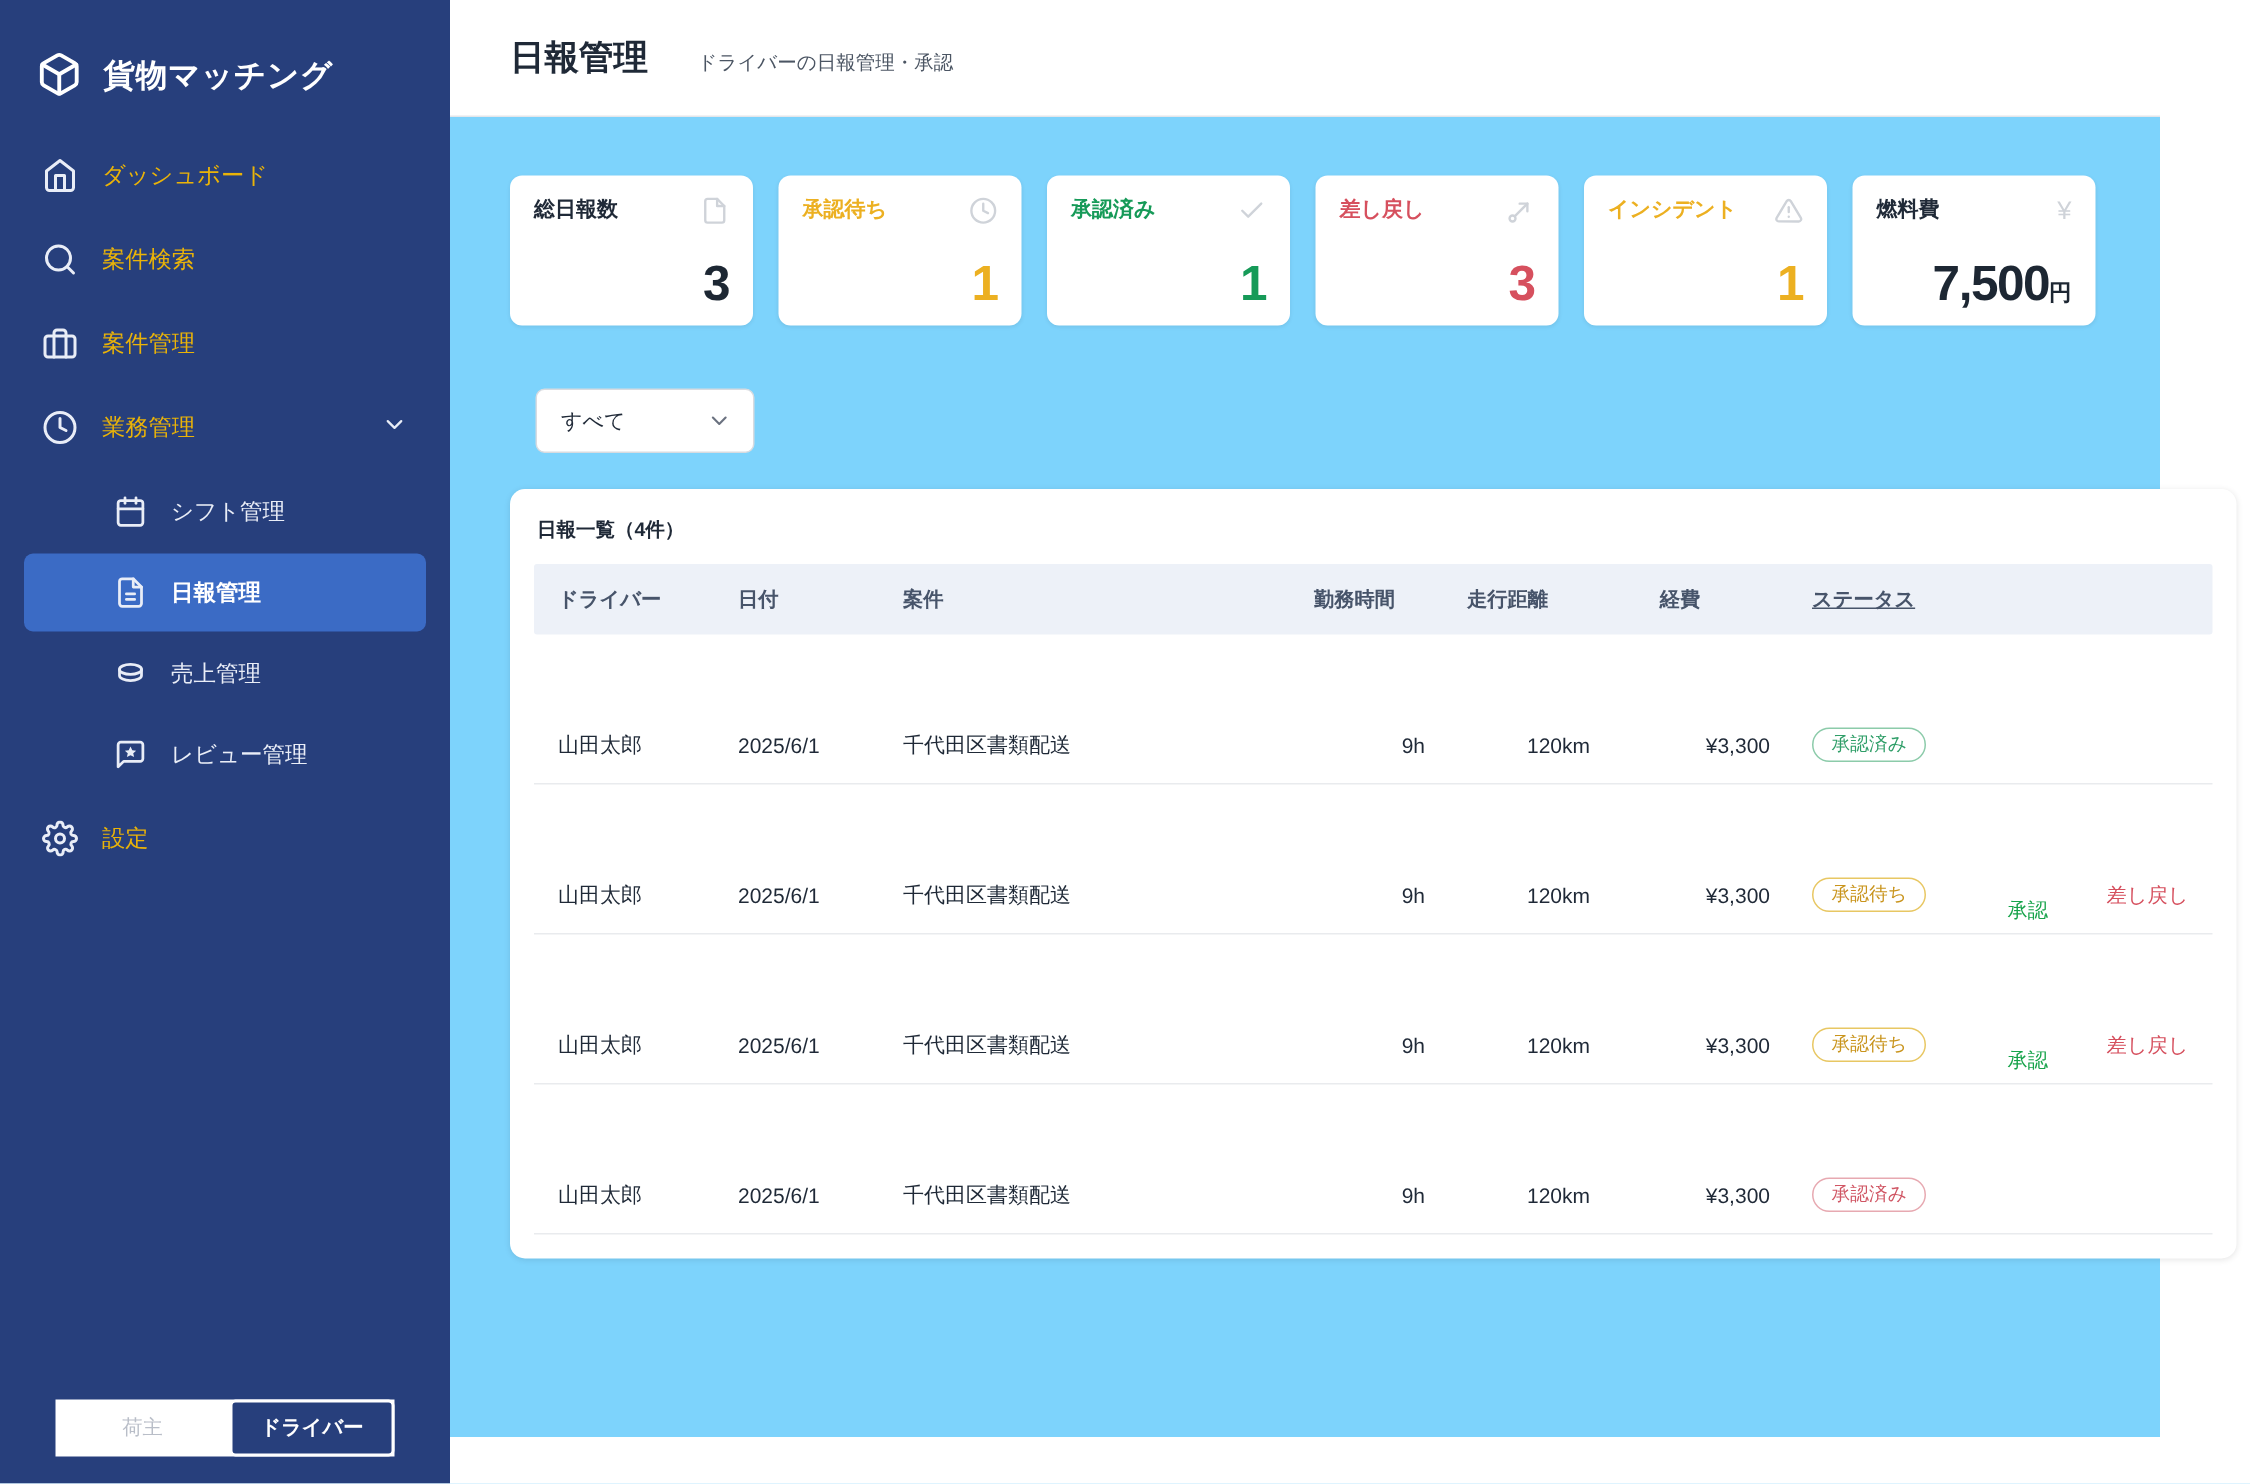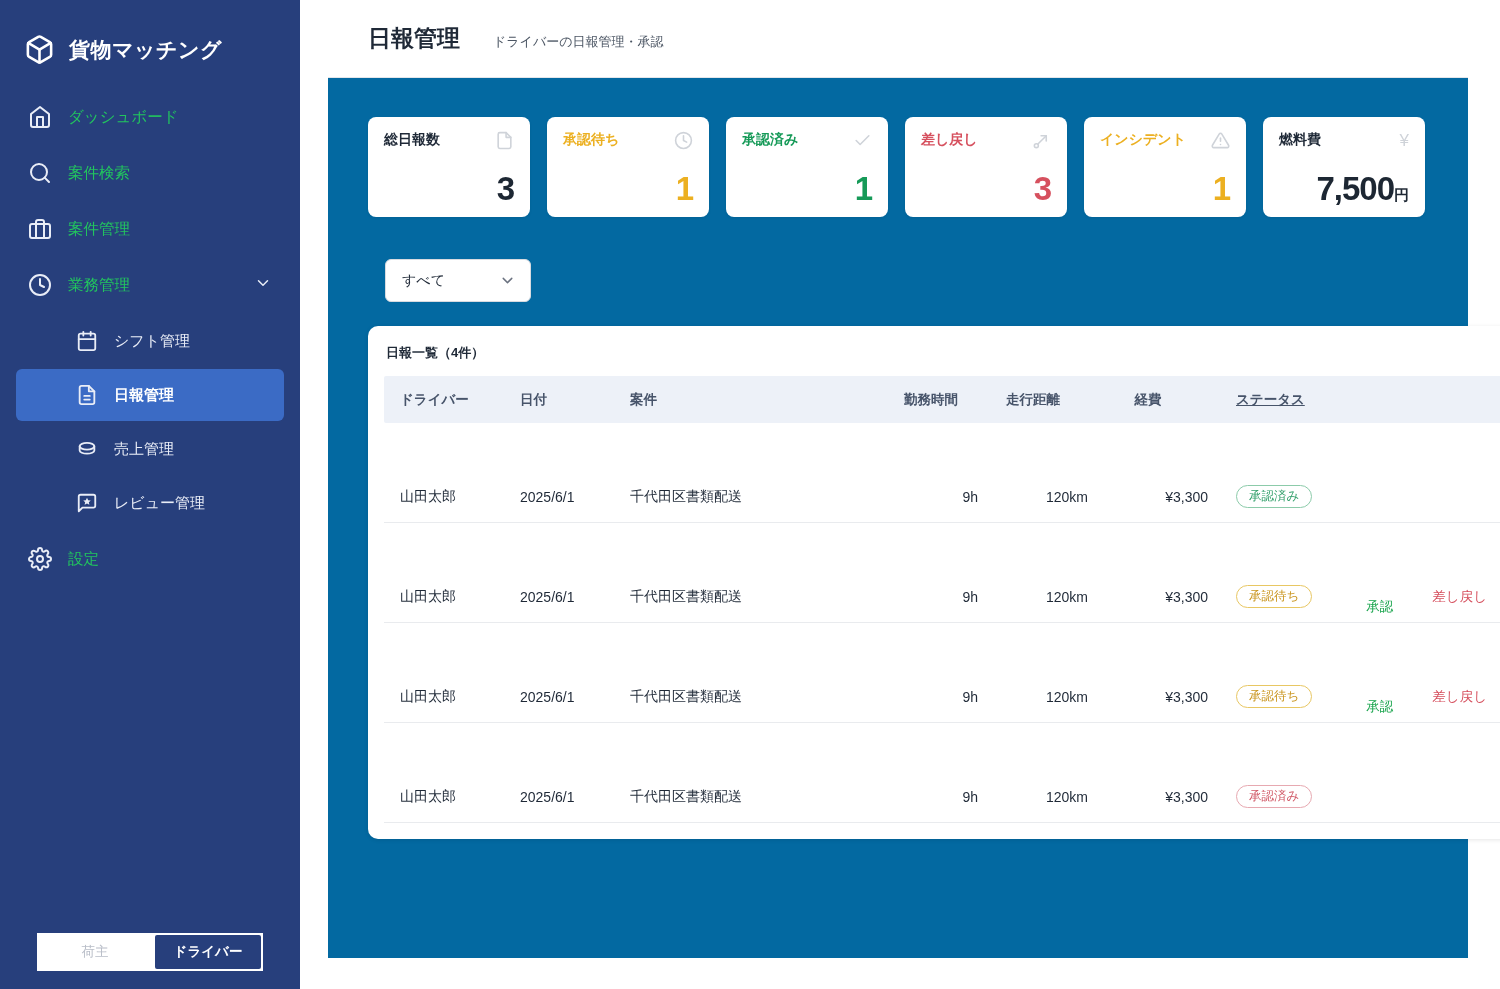--- a/index.html
+++ b/index.html
@@ -1,27 +1,27 @@
 <!DOCTYPE html>
 <html><head>
 <meta charset="utf-8">
 <style>
   * { margin:0; padding:0; box-sizing:border-box; }
   html,body { width:1500px; height:989px; overflow:hidden; background:#fff;
     font-family:"Liberation Sans","DejaVu Sans",sans-serif; }
-  .app { display:flex; width:1500px; height:958px;gap:28px; }
+  .app { display:flex; width:1500px; height:958px; }
 
   
   .sidebar { position:relative; width:300px; height:989px; background:#273f7c; color:#eef1f8; flex-shrink:0; }
   .logo { display:flex; align-items:center; gap:14px; padding:34px 0 10px 24px; }
   .logo svg { width:31px; height:31px; stroke:#fff; }
   .logo-text { font-size:21px; font-weight:bold; color:#fff; letter-spacing:.5px; }
   .nav { margin-top:14px; }
   .nav-item { display:flex; align-items:center; height:56px; padding-left:28px; gap:16px;
-    font-size:15.5px; color:#22c55e; cursor:pointer; }
+    font-size:15.5px; color:#eab308; cursor:pointer; }
   .nav-item svg { width:24px; height:24px; stroke:#e9edf7; flex-shrink:0; }
   .nav-item .chev { margin-left:auto; margin-right:28px; }
   .nav-item .chev svg { width:18px; height:18px; }
   .sub-item { display:flex; align-items:center; height:52px; margin:2px 16px; padding-left:60px; gap:16px;
     font-size:15px; color:#e9edf7; border-radius:6px; cursor:pointer; }
   .sub-item svg { width:22px; height:22px; stroke:#e9edf7; flex-shrink:0; }
   .sub-item.active { background:#3b6bc5; color:#fff; font-weight:bold; }
   .role-toggle { position:absolute; left:37px; bottom:18px; width:226px; height:38px; display:flex;
     background:#fff; border-radius:0; }
   .role-left { flex:1; display:flex; align-items:center; justify-content:center;
@@ -31,21 +31,21 @@
     font-weight:bold; cursor:pointer; }
 
   
   .main { display:flex; width:1200px; }
   .content-col { width:1140px; display:flex; flex-direction:column; }
   .right-strip { width:60px; background:#fff; }
   .page-header { height:78px; background:#fff; border-bottom:1px solid #e4e6ea;
     display:flex; align-items:center; padding-left:40px; flex-shrink:0; }
   .page-title { font-size:23px; font-weight:bold; color:#1f2937; }
   .page-subtitle { font-size:13px; color:#4b5563; margin-left:33px; margin-top:6px; }
-  .content { flex:1; background:#0369a1; padding:39px 0 0 40px; }
+  .content { flex:1; background:#7dd3fc; padding:39px 0 0 40px; }
 
   
   .cards { display:flex; gap:17px; }
   .card { width:162px; height:100px; background:#fff; border-radius:8px;
     box-shadow:0 1px 3px rgba(0,0,0,.08); padding:14px 16px 12px 16px;
     display:flex; flex-direction:column; }
   .card-top { display:flex; align-items:flex-start; justify-content:space-between; }
   .stat-label { font-size:14px; font-weight:bold; color:#1f2937; }
   .stat-icon { color:#cfd3d9; }
   .stat-icon svg { width:19px; height:19px; stroke:#cfd3d9; }

